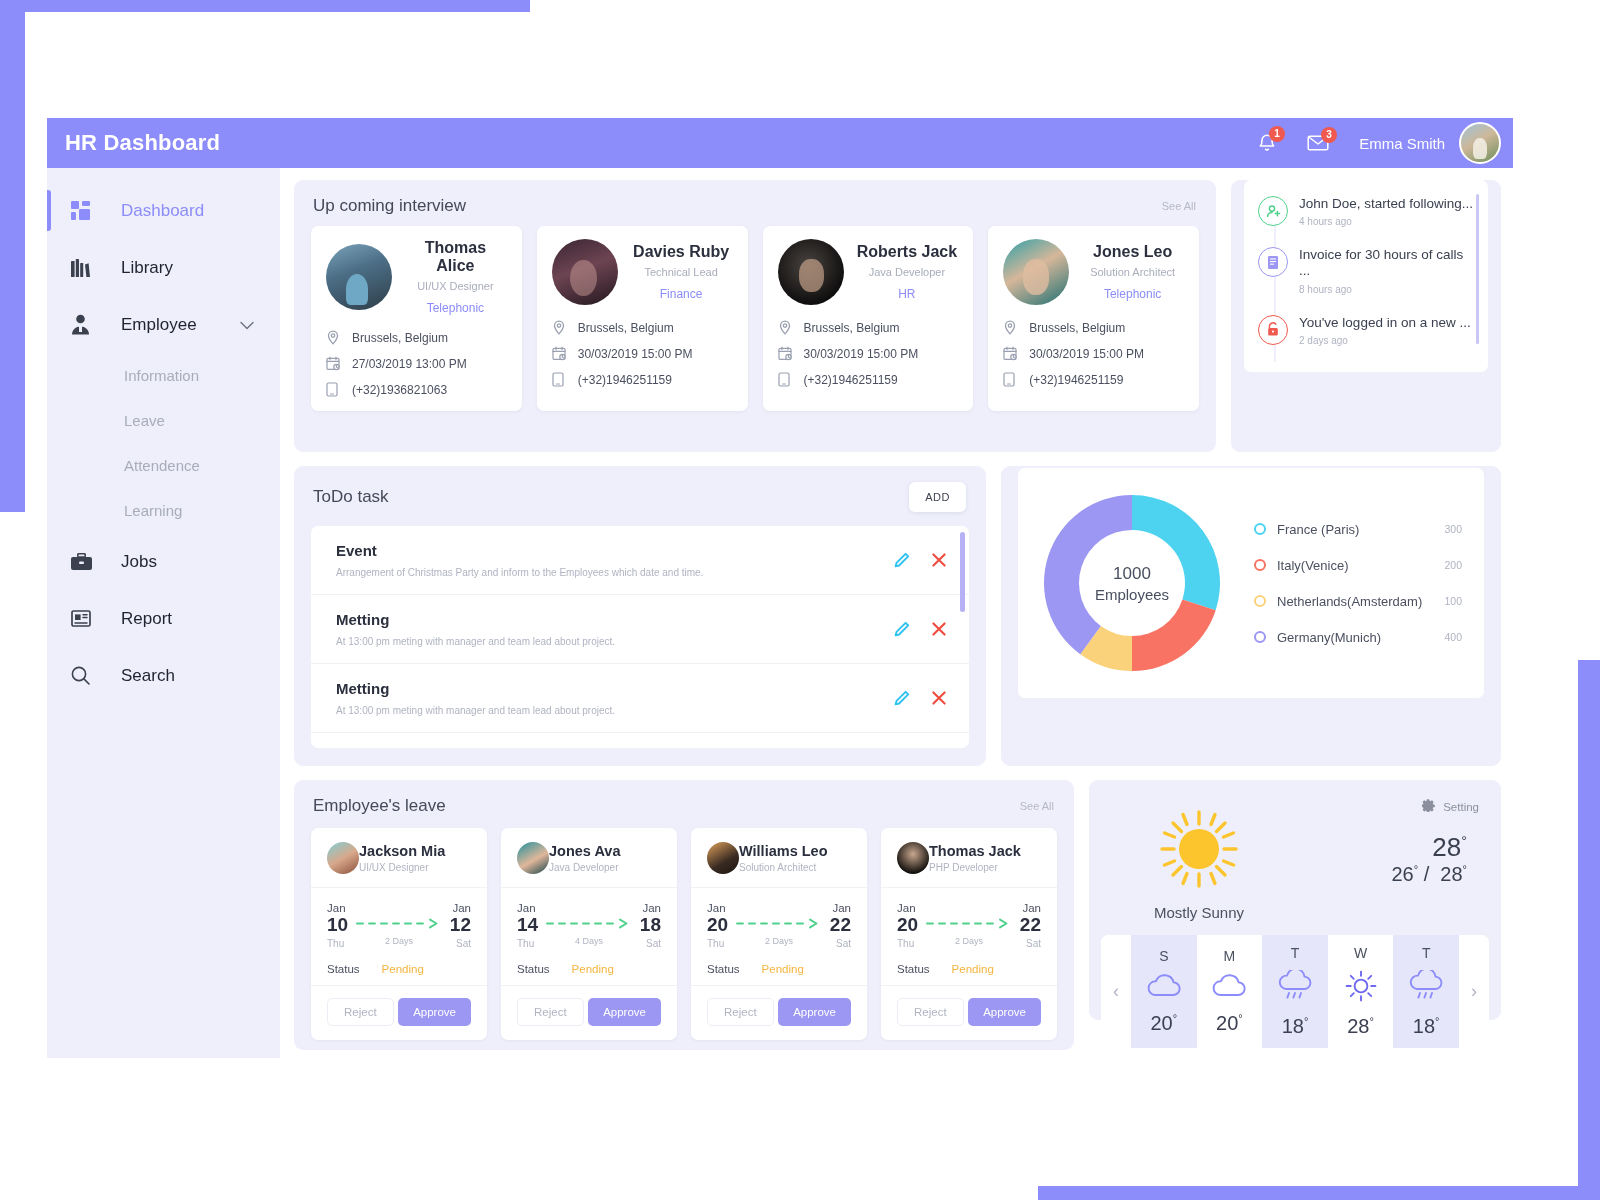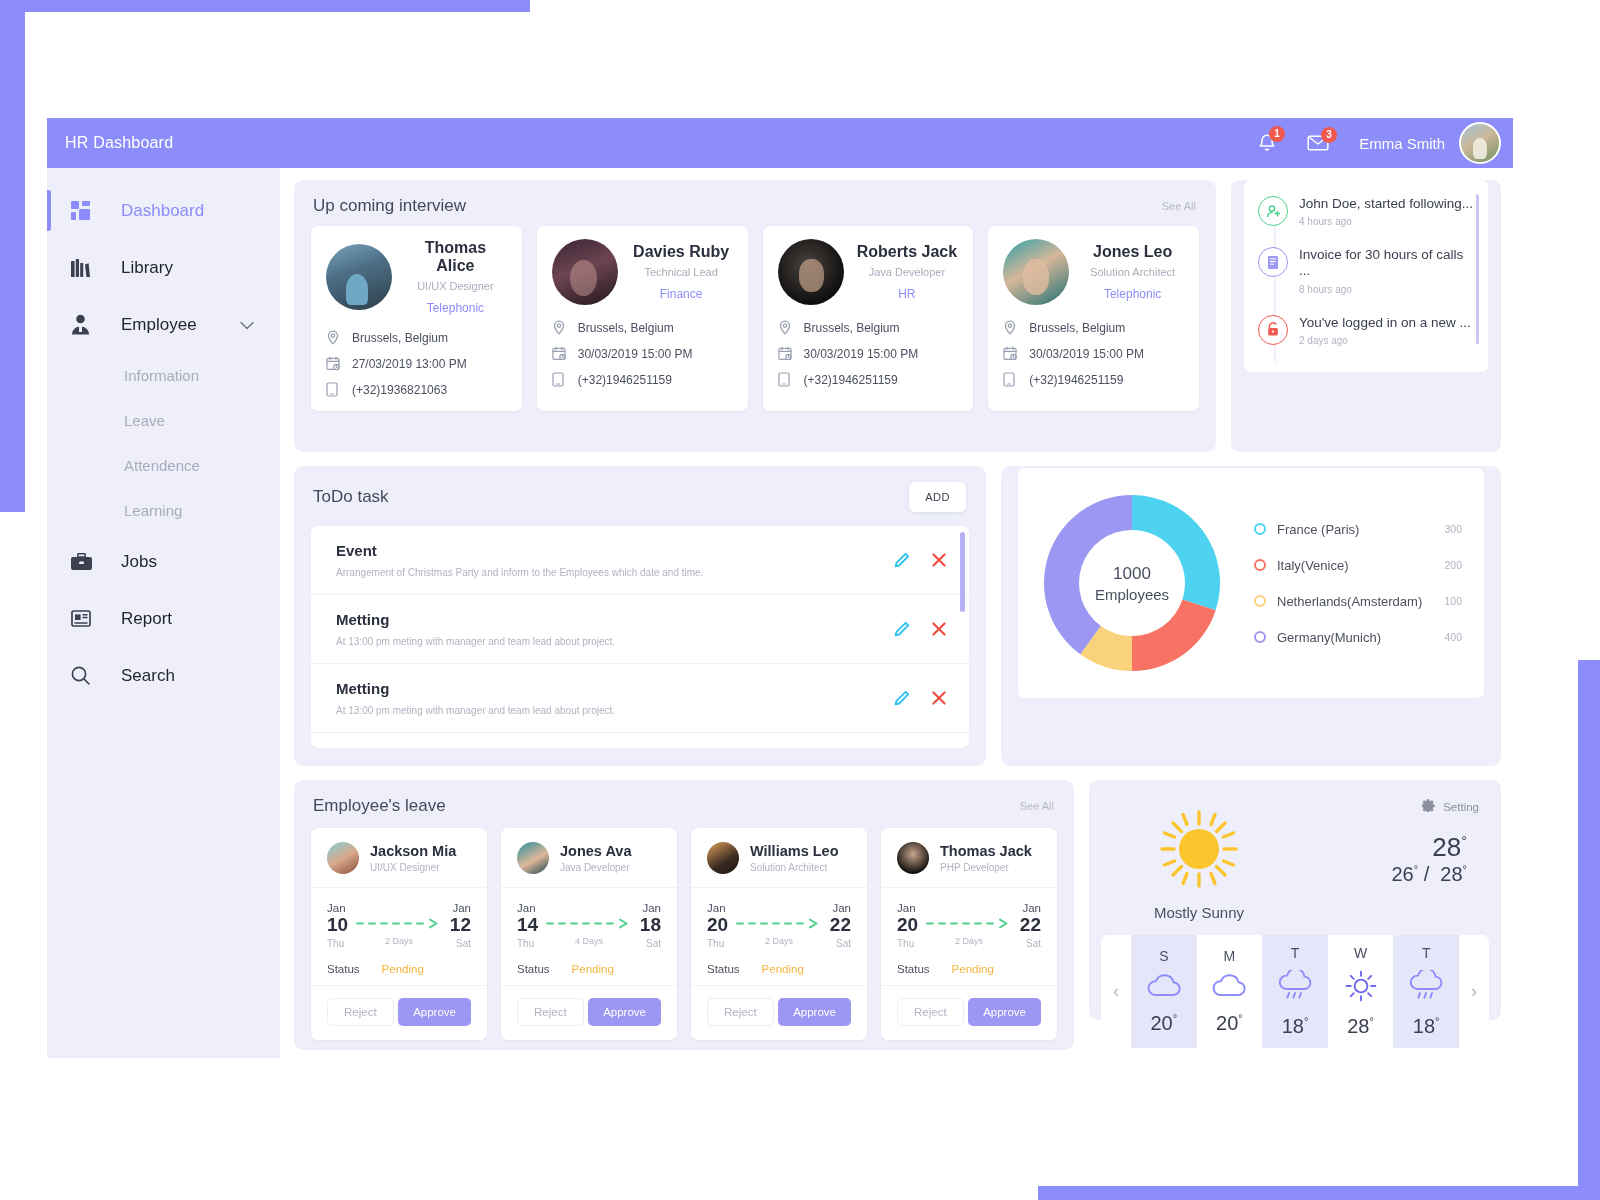--- a/index.html
+++ b/index.html
@@ -29,21 +29,21 @@
 
   
   #topbar {
     height: 50px;
     background: #8c8cfa;
     display: flex;
     align-items: center;
     padding: 0 12px 0 18px;
     color: #fff;
   }
-  #app-title { font-size: 16px; font-weight: 400; letter-spacing: .2px; }
+  #app-title { font-size: 22px; font-weight: 700; letter-spacing: .2px; }
   .spacer { flex: 1; }
   .hdr-icon-wrap { position: relative; margin-right: 30px; cursor: pointer; }
   .hdr-icon-wrap svg { display: block; }
   .badge {
     position: absolute; top: -7px; right: -8px;
     min-width: 16px; height: 16px; border-radius: 50%;
     background: #f0594f; color: #fff;
     font-size: 10px; line-height: 16px; text-align: center;
     padding: 0 3px; font-weight: 600;
   }
@@ -195,21 +195,21 @@
   #donut-center .dc-lbl { font-size: 15px; color: #4a4f60; margin-top: 2px; }
   #legend { flex: 1; padding-left: 22px; display: flex; flex-direction: column; gap: 21px; }
   .lg-row { display: flex; align-items: center; font-size: 13px; color: #4b5060; }
   .lg-ring { width: 12px; height: 12px; border-radius: 50%; border: 2.2px solid; margin-right: 11px; flex-shrink: 0; }
   .lg-val { margin-left: auto; font-size: 10.5px; color: #b0b4c2; padding-right: 8px; }
 
   
   #leave-panel { flex: 1; height: 270px; }
   #leave-cards { display: flex; gap: 14px; padding: 2px 17px 0 17px; }
   .lv-card { background: #fff; border-radius: 7px; flex: 1; box-shadow: 0 1px 3px rgba(90,90,140,.07); }
-  .lv-head { display: flex; align-items: center; gap: 11px; padding: 14px 14px 13px 16px; border-bottom: 1px solid #f1f1f6; }
+  .lv-head { display: flex; align-items: center; padding: 14px 14px 13px 16px; border-bottom: 1px solid #f1f1f6; }
   .lv-ava { width: 32px; height: 32px; border-radius: 50%; flex-shrink: 0; overflow:hidden; position:relative; }
   .lva-1 { background: linear-gradient(150deg,#7fd0d6 0%,#d8a88c 50%,#8b4f3a 100%); }
   .lva-2 { background: linear-gradient(150deg,#1f8f9c 0%,#e0b79a 55%,#16424a 100%); }
   .lva-3 { background: linear-gradient(150deg,#e0a25c 0%,#3a2b22 60%,#1b1410 100%); }
   .lva-4 { background: radial-gradient(circle at 50% 38%, #c9a78e 0%, #16130f 72%); }
   .lv-name { font-size: 14.5px; font-weight: 700; color: #2b2f3e; }
   .lv-role { font-size: 10px; color: #b0b4c2; margin-top: 3px; }
   .lv-body { padding: 14px 16px 10px 16px; }
   .lv-dates { display: flex; align-items: flex-start; }
   .lv-date { text-align: left; }

